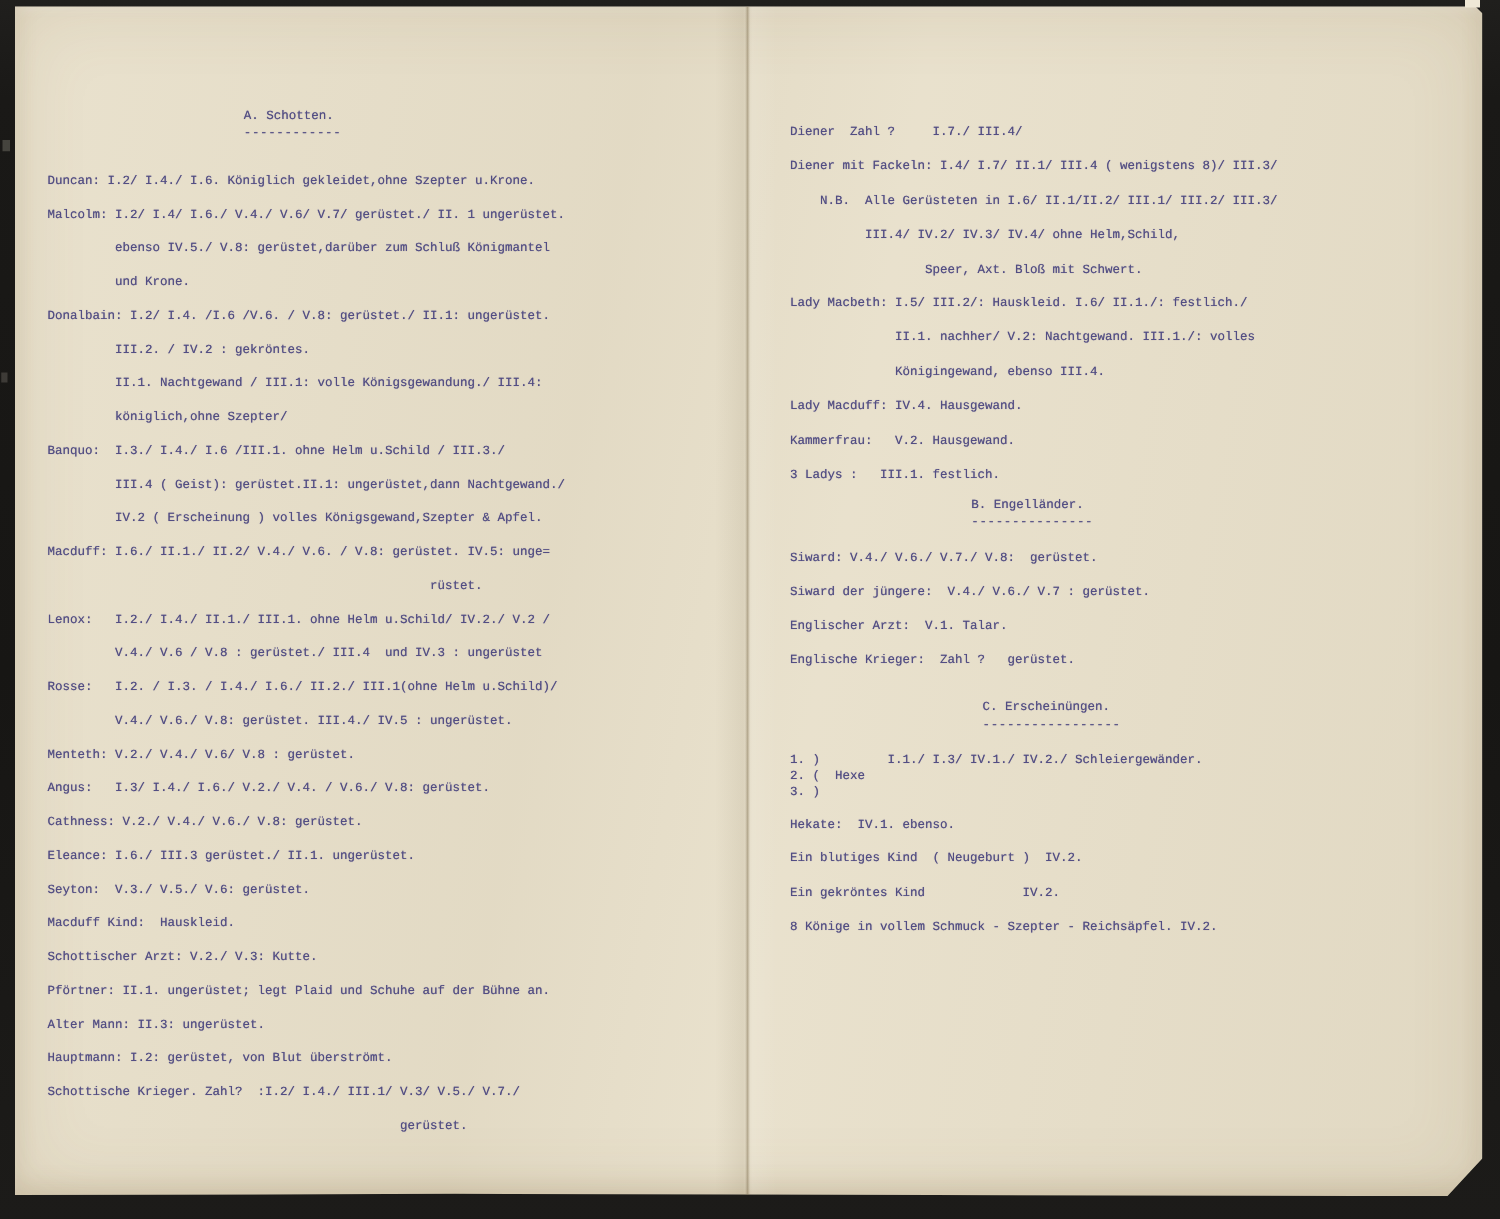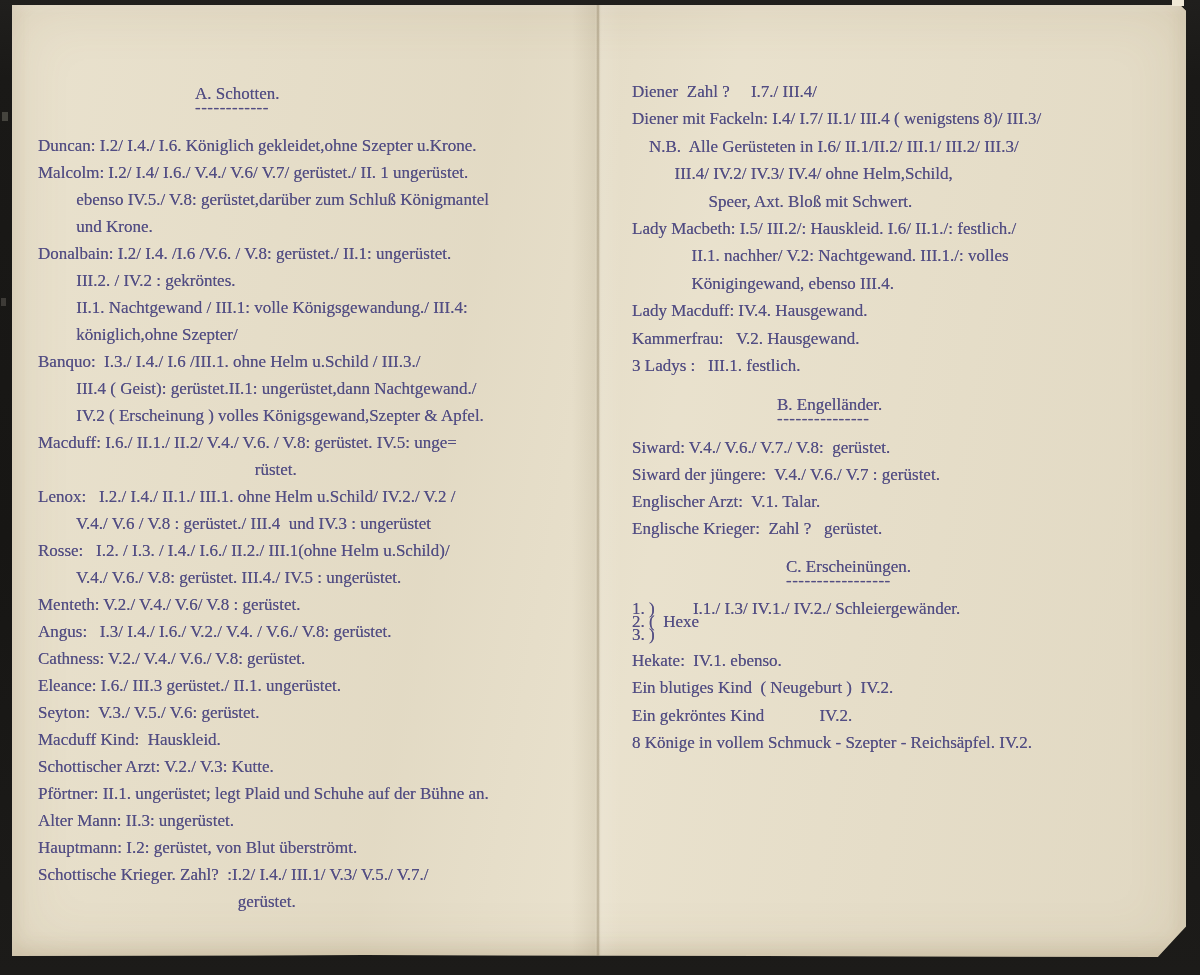--- a/index.html
+++ b/index.html
@@ -19,22 +19,22 @@
   .fold{
     position:absolute;left:584px;top:0;bottom:0;width:4px;
     background:linear-gradient(to right, rgba(120,103,70,0) 0%, rgba(120,103,70,0.42) 50%, rgba(120,103,70,0) 100%);
   }
   .fold-shade{
     position:absolute;left:560px;top:0;bottom:0;width:50px;
     background:linear-gradient(to right, rgba(110,95,60,0) 0%, rgba(110,95,60,0.10) 45%, rgba(255,255,255,0.10) 60%, rgba(110,95,60,0) 100%);
   }
   .typed{
     position:absolute;
-    font-family:Liberation Serif, serif;
-    font-size:17px;
+    font-family:Liberation Mono, monospace;
+    font-size:10px;
     color:#524d83;
     text-shadow:0 0 0.6px rgba(82,77,131,0.75);
     letter-spacing:0;
   }
   .tline{white-space:pre;}
   .lh27 .tline{line-height:27px;}
   .lh274 .tline{line-height:27.4px;}
   .lh13 .tline{line-height:13px;}
   .heading{line-height:14px;}
   .heading .h-label{white-space:pre;display:block;}
@@ -81,21 +81,21 @@
         <div class="tline">Seyton:  V.3./ V.5./ V.6: gerüstet.</div>
         <div class="tline">Macduff Kind:  Hauskleid.</div>
         <div class="tline">Schottischer Arzt: V.2./ V.3: Kutte.</div>
         <div class="tline">Pförtner: II.1. ungerüstet; legt Plaid und Schuhe auf der Bühne an.</div>
         <div class="tline">Alter Mann: II.3: ungerüstet.</div>
         <div class="tline">Hauptmann: I.2: gerüstet, von Blut überströmt.</div>
         <div class="tline">Schottische Krieger. Zahl?  :I.2/ I.4./ III.1/ V.3/ V.5./ V.7./</div>
         <div class="tline">                                               gerüstet.</div>
       </div>
 
-    <div class="typed lh274" style="left:620px;top:73px;">
+    <div class="typed lh274" style="left:620px;top:88px;">
         <div class="tline">Diener  Zahl ?     I.7./ III.4/</div>
         <div class="tline">Diener mit Fackeln: I.4/ I.7/ II.1/ III.4 ( wenigstens 8)/ III.3/</div>
         <div class="tline">    N.B.  Alle Gerüsteten in I.6/ II.1/II.2/ III.1/ III.2/ III.3/</div>
         <div class="tline">          III.4/ IV.2/ IV.3/ IV.4/ ohne Helm,Schild,</div>
         <div class="tline">                  Speer, Axt. Bloß mit Schwert.</div>
         <div class="tline">Lady Macbeth: I.5/ III.2/: Hauskleid. I.6/ II.1./: festlich./</div>
         <div class="tline">              II.1. nachher/ V.2: Nachtgewand. III.1./: volles</div>
         <div class="tline">              Königingewand, ebenso III.4.</div>
         <div class="tline">Lady Macduff: IV.4. Hausgewand.</div>
         <div class="tline">Kammerfrau:   V.2. Hausgewand.</div>

